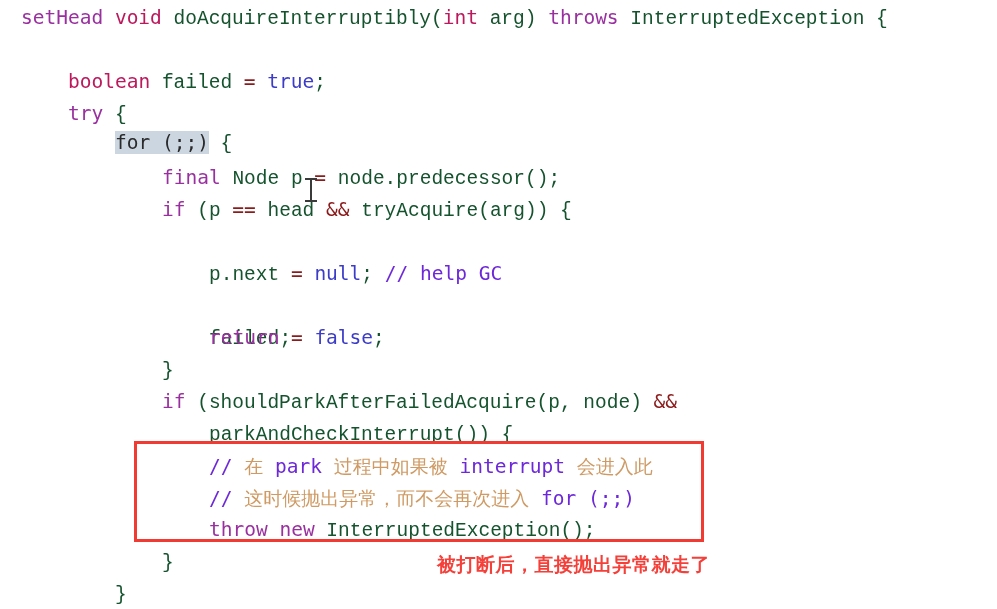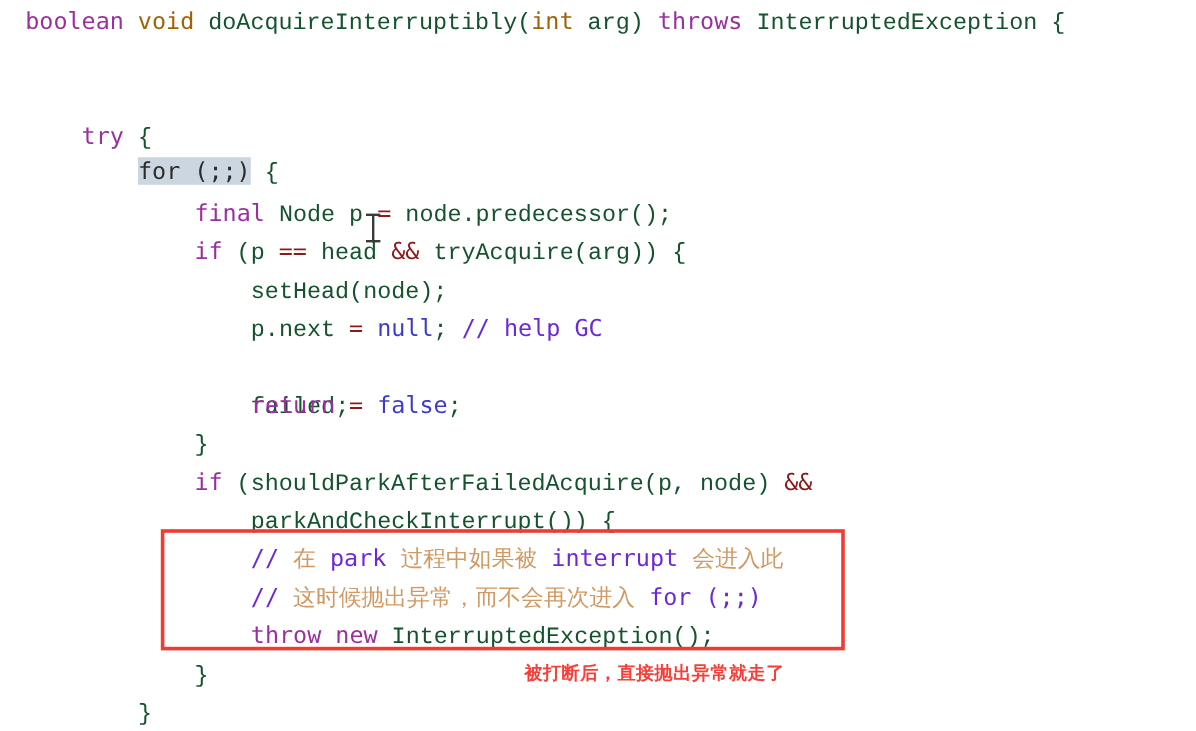--- a/index.html
+++ b/index.html
@@ -37,21 +37,21 @@
     line-height: 32px;
     white-space: pre;
     font-family: "DejaVu Sans Mono", "Liberation Mono", monospace;
     font-size: 19.5px;
     letter-spacing: 0px;
     color: #1c1c1c;
   }
 
   
   .kw      { color: #9a30a0; }   
-  .type    { color: #a16207; }   
+  .type    { color: #be185d; }   
   .lit     { color: #3c3cc8; }   
   .op      { color: #8b1a1a; }   
   .plain   { color: #14532d; font-family: Liberation Mono, monospace; }
   .cmt     { color: #6d28d9; }   
   .cmt-cn  { color: #cf9a63; }   
   .hl      { background: #ccd6e0; }
   .dark    { color: #2a2a2a; }
 
   
   .cjk {
@@ -71,21 +71,21 @@
     background: transparent;
     pointer-events: none;
   }
 
   
   #annotation {
     position: absolute;
     left: 437px;
     top: 552px;
     font-family: "DejaVu Sans", "Liberation Sans", sans-serif;
-    font-size: 15px;
+    font-size: 19px;
     font-weight: bold;
     color: #f5403a;
     white-space: pre;
     letter-spacing: 0.5px;
   }
 
   
   #mouse-cursor {
     position: absolute;
     left: 305px;
@@ -109,26 +109,26 @@
   }
   #mouse-cursor .cap-top { top: 0; }
   #mouse-cursor .cap-bot { top: 22px; }
 </style>
 </head>
 <body>
 
 <div id="viewer">
 
   <div class="code-area" id="code-area">
-      <div class="line" style="top: 2px; left: 21px;"><span class="kw">boolean</span><span class="plain"> </span><span class="type">void</span><span class="plain"> doAcquireInterruptibly(</span><span class="type">int</span><span class="plain"> arg) </span><span class="kw">throws</span><span class="plain"> InterruptedException {</span></div>
+      <div class="line" style="top: 2px; left: 21px;"><span class="kw">setHead</span><span class="plain"> </span><span class="type">void</span><span class="plain"> doAcquireInterruptibly(</span><span class="type">int</span><span class="plain"> arg) </span><span class="kw">throws</span><span class="plain"> InterruptedException {</span></div>
+      <div class="line" style="top: 66px; left: 68px;"><span class="type">boolean</span><span class="plain"> failed </span><span class="op">=</span><span class="plain"> </span><span class="lit">true</span><span class="plain">;</span></div>
       <div class="line" style="top: 98px; left: 68px;"><span class="kw">try</span><span class="plain"> {</span></div>
       <div class="line" style="top: 127px; left: 115px;"><span class="dark hl">for (;;)</span><span class="plain"> {</span></div>
       <div class="line" style="top: 162px; left: 162px;"><span class="kw">final</span><span class="plain"> Node p </span><span class="op">=</span><span class="plain"> node.predecessor();</span></div>
       <div class="line" style="top: 194px; left: 162px;"><span class="kw">if</span><span class="plain"> (p </span><span class="op">==</span><span class="plain"> head </span><span class="op">&amp;&amp;</span><span class="plain"> tryAcquire(arg)) {</span></div>
-      <div class="line" style="top: 226px; left: 209px;"><span class="plain">setHead(node);</span></div>
       <div class="line" style="top: 258px; left: 209px;"><span class="plain">p.next </span><span class="op">=</span><span class="plain"> </span><span class="lit">null</span><span class="plain">; </span><span class="cmt">// help GC</span></div>
       <div class="line" style="top: 290px; left: 209px; margin-top: 32px;"><span class="plain">failed </span><span class="op">=</span><span class="plain"> </span><span class="lit">false</span><span class="plain">;</span></div>
       <div class="line" style="top: 322px; left: 209px;"><span class="kw">return</span><span class="plain">;</span></div>
       <div class="line" style="top: 354px; left: 162px;"><span class="plain">}</span></div>
       <div class="line" style="top: 386px; left: 162px;"><span class="kw">if</span><span class="plain"> (shouldParkAfterFailedAcquire(p, node) </span><span class="op">&amp;&amp;</span></div>
       <div class="line" style="top: 418px; left: 209px;"><span class="plain">parkAndCheckInterrupt()) {</span></div>
       <div class="line" style="top: 450px; left: 209px;"><span class="cmt">// </span><span class="cmt-cn cjk">在</span><span class="cmt"> park </span><span class="cmt-cn cjk">过程中如果被</span><span class="cmt"> interrupt </span><span class="cmt-cn cjk">会进入此</span></div>
       <div class="line" style="top: 482px; left: 209px;"><span class="cmt">// </span><span class="cmt-cn cjk">这时候抛出异常，而不会再次进入</span><span class="cmt"> for (;;)</span></div>
       <div class="line" style="top: 514px; left: 209px;"><span class="kw">throw</span><span class="plain"> </span><span class="kw">new</span><span class="plain"> InterruptedException();</span></div>
       <div class="line" style="top: 546px; left: 162px;"><span class="plain">}</span></div>

